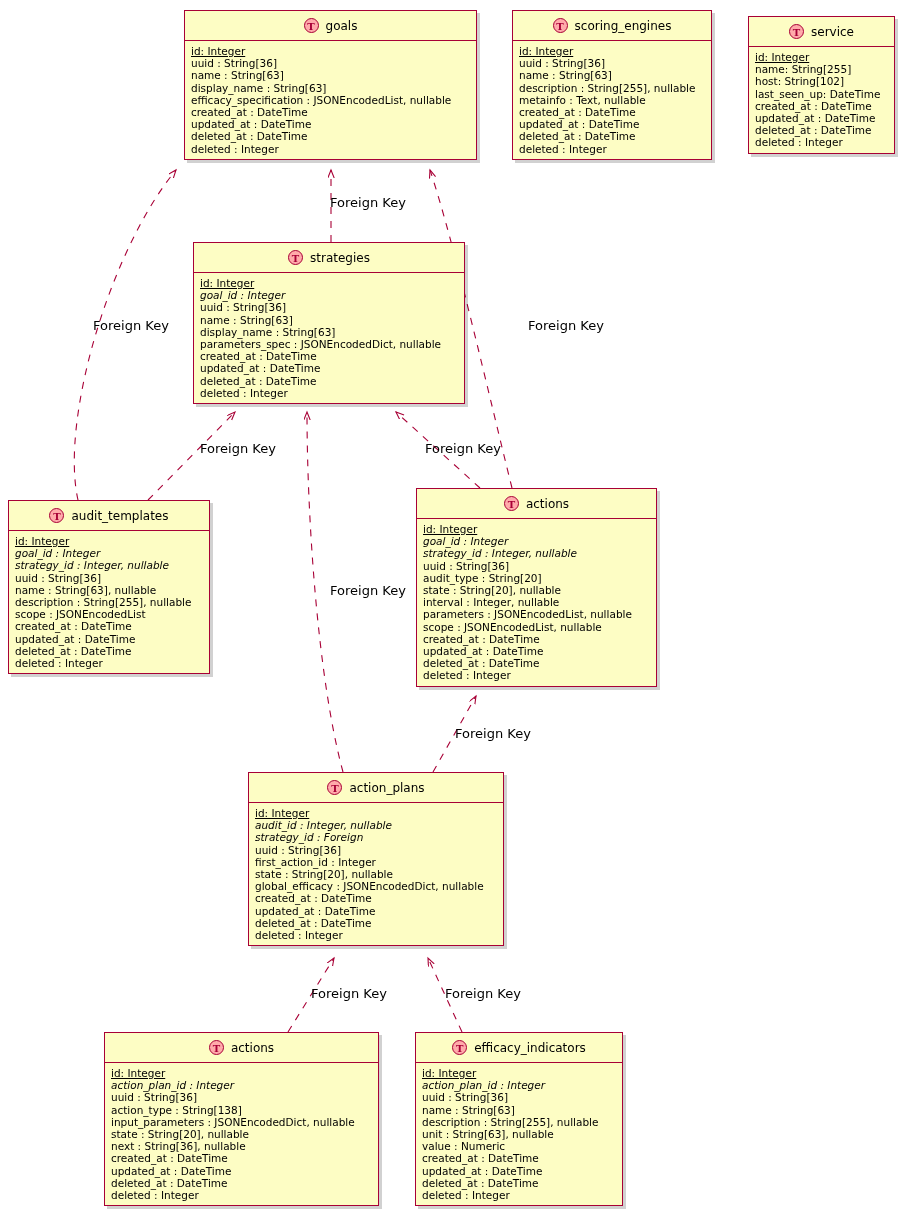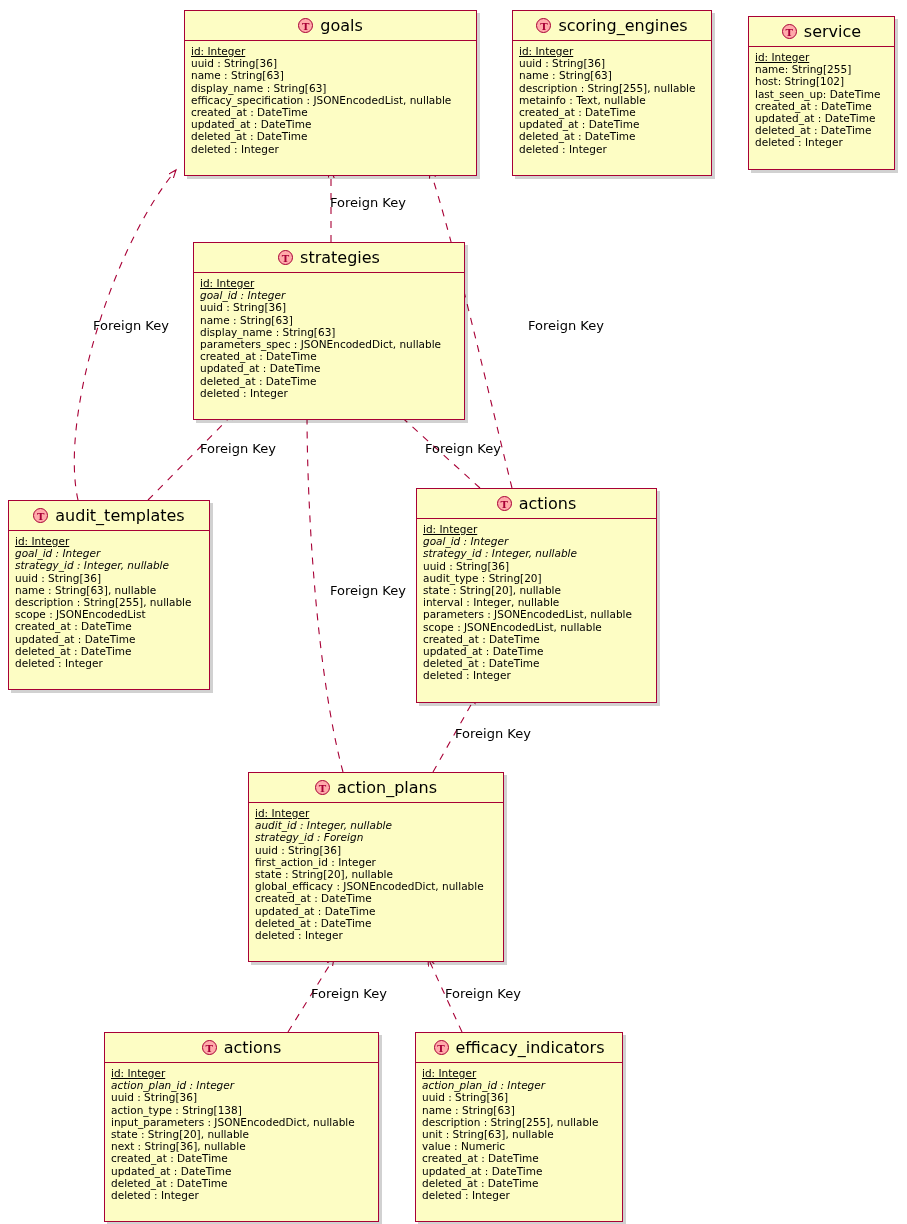--- a/index.html
+++ b/index.html
@@ -33,39 +33,39 @@
   .entity-header {
     display: flex;
     align-items: center;
     justify-content: center;
     gap: 7px;
     height: 29px;
     border-bottom: 1px solid #a80036;
     background: #fdfdc4;
   }
   .entity-title {
-    font-size: 16px;
+    font-size: 12px;
     color: #000000;
   }
   .t-badge {
     width: 15px;
     height: 15px;
     border-radius: 50%;
     background: #ffaaaa;
     border: 1px solid #a80036;
     color: #a80036;
     font-size: 10px;
     font-weight: bold;
     line-height: 15px;
     text-align: center;
     box-sizing: border-box;
     font-family: "DejaVu Serif", serif;
   }
   .fields {
-    padding: 4px 0 20px 0;
+    padding: 4px 0 4px 0;
   }
   .field {
     font-size: 10.5px;
     color: #000000;
     line-height: 12.2px;
     padding: 0 6px;
     white-space: nowrap;
   }
   .field.pk {
     text-decoration: underline;

